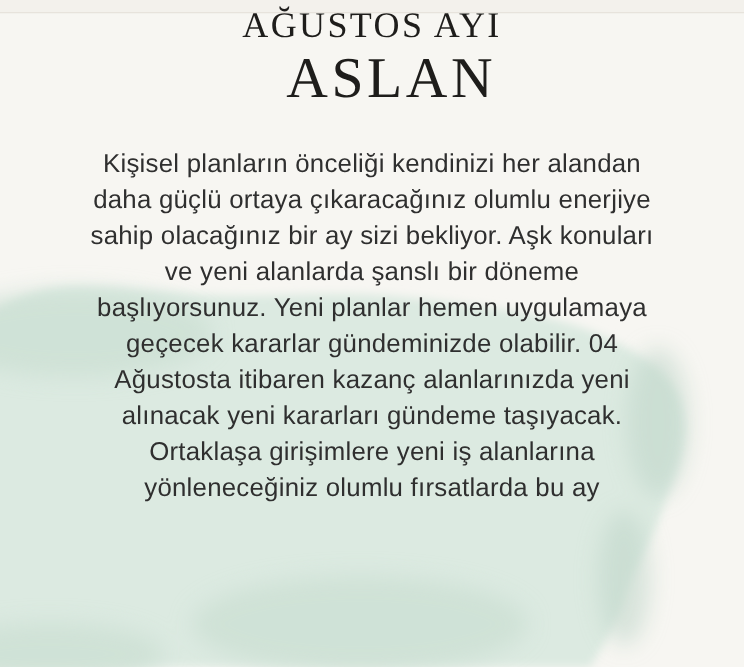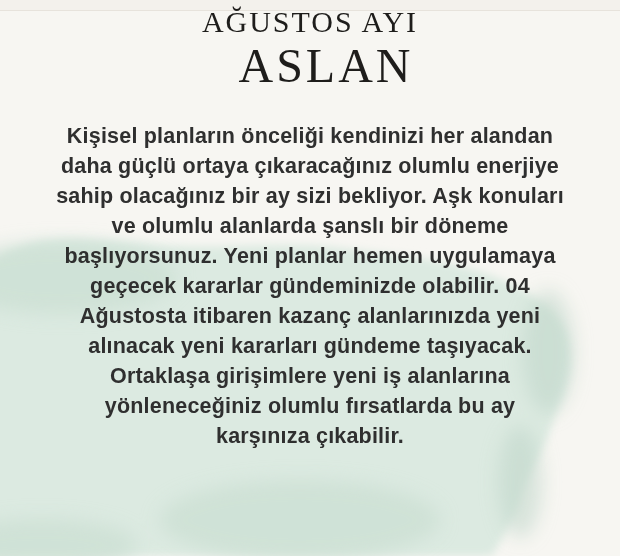--- a/index.html
+++ b/index.html
@@ -55,21 +55,21 @@
   }
   .body-text {
     position: absolute; top: 121px; left: 0;
     width: 100%;
     text-align: center;
     color: var(--body-color, #2f2f2f);
     font-size: 21.5px;
     line-height: 30px;
     letter-spacing: 0.2px;
   }
-  .body-line { white-space: nowrap; font-weight: bold; }
+  .body-line { white-space: nowrap; }
 </style>
 </head>
 <body>
 
 <div class="canvas">
 
   <div class="top-strip"></div>
 
   <svg class="wash" viewBox="0 0 620 556" xmlns="http://www.w3.org/2000/svg" aria-hidden="true">
     <defs>
@@ -100,24 +100,23 @@
     </g>
   </svg>
 
   <div class="content">
     <div class="month-label">AĞUSTOS AYI</div>
     <div class="sign-name">ASLAN</div>
     <div class="body-text">
         <div class="body-line">Kişisel planların önceliği kendinizi her alandan</div>
         <div class="body-line">daha güçlü ortaya çıkaracağınız olumlu enerjiye</div>
         <div class="body-line">sahip olacağınız bir ay sizi bekliyor. Aşk konuları</div>
-        <div class="body-line">ve olumlu alanlarda şanslı bir döneme</div>
+        <div class="body-line">ve yeni alanlarda şanslı bir döneme</div>
         <div class="body-line">başlıyorsunuz. Yeni planlar hemen uygulamaya</div>
         <div class="body-line">geçecek kararlar gündeminizde olabilir. 04</div>
         <div class="body-line">Ağustosta itibaren kazanç alanlarınızda yeni</div>
         <div class="body-line">alınacak yeni kararları gündeme taşıyacak.</div>
         <div class="body-line">Ortaklaşa girişimlere yeni iş alanlarına</div>
         <div class="body-line">yönleneceğiniz olumlu fırsatlarda bu ay</div>
-        <div class="body-line">karşınıza çıkabilir.</div>
       </div>
   </div>
 
 </div>
 
 </body></html>

